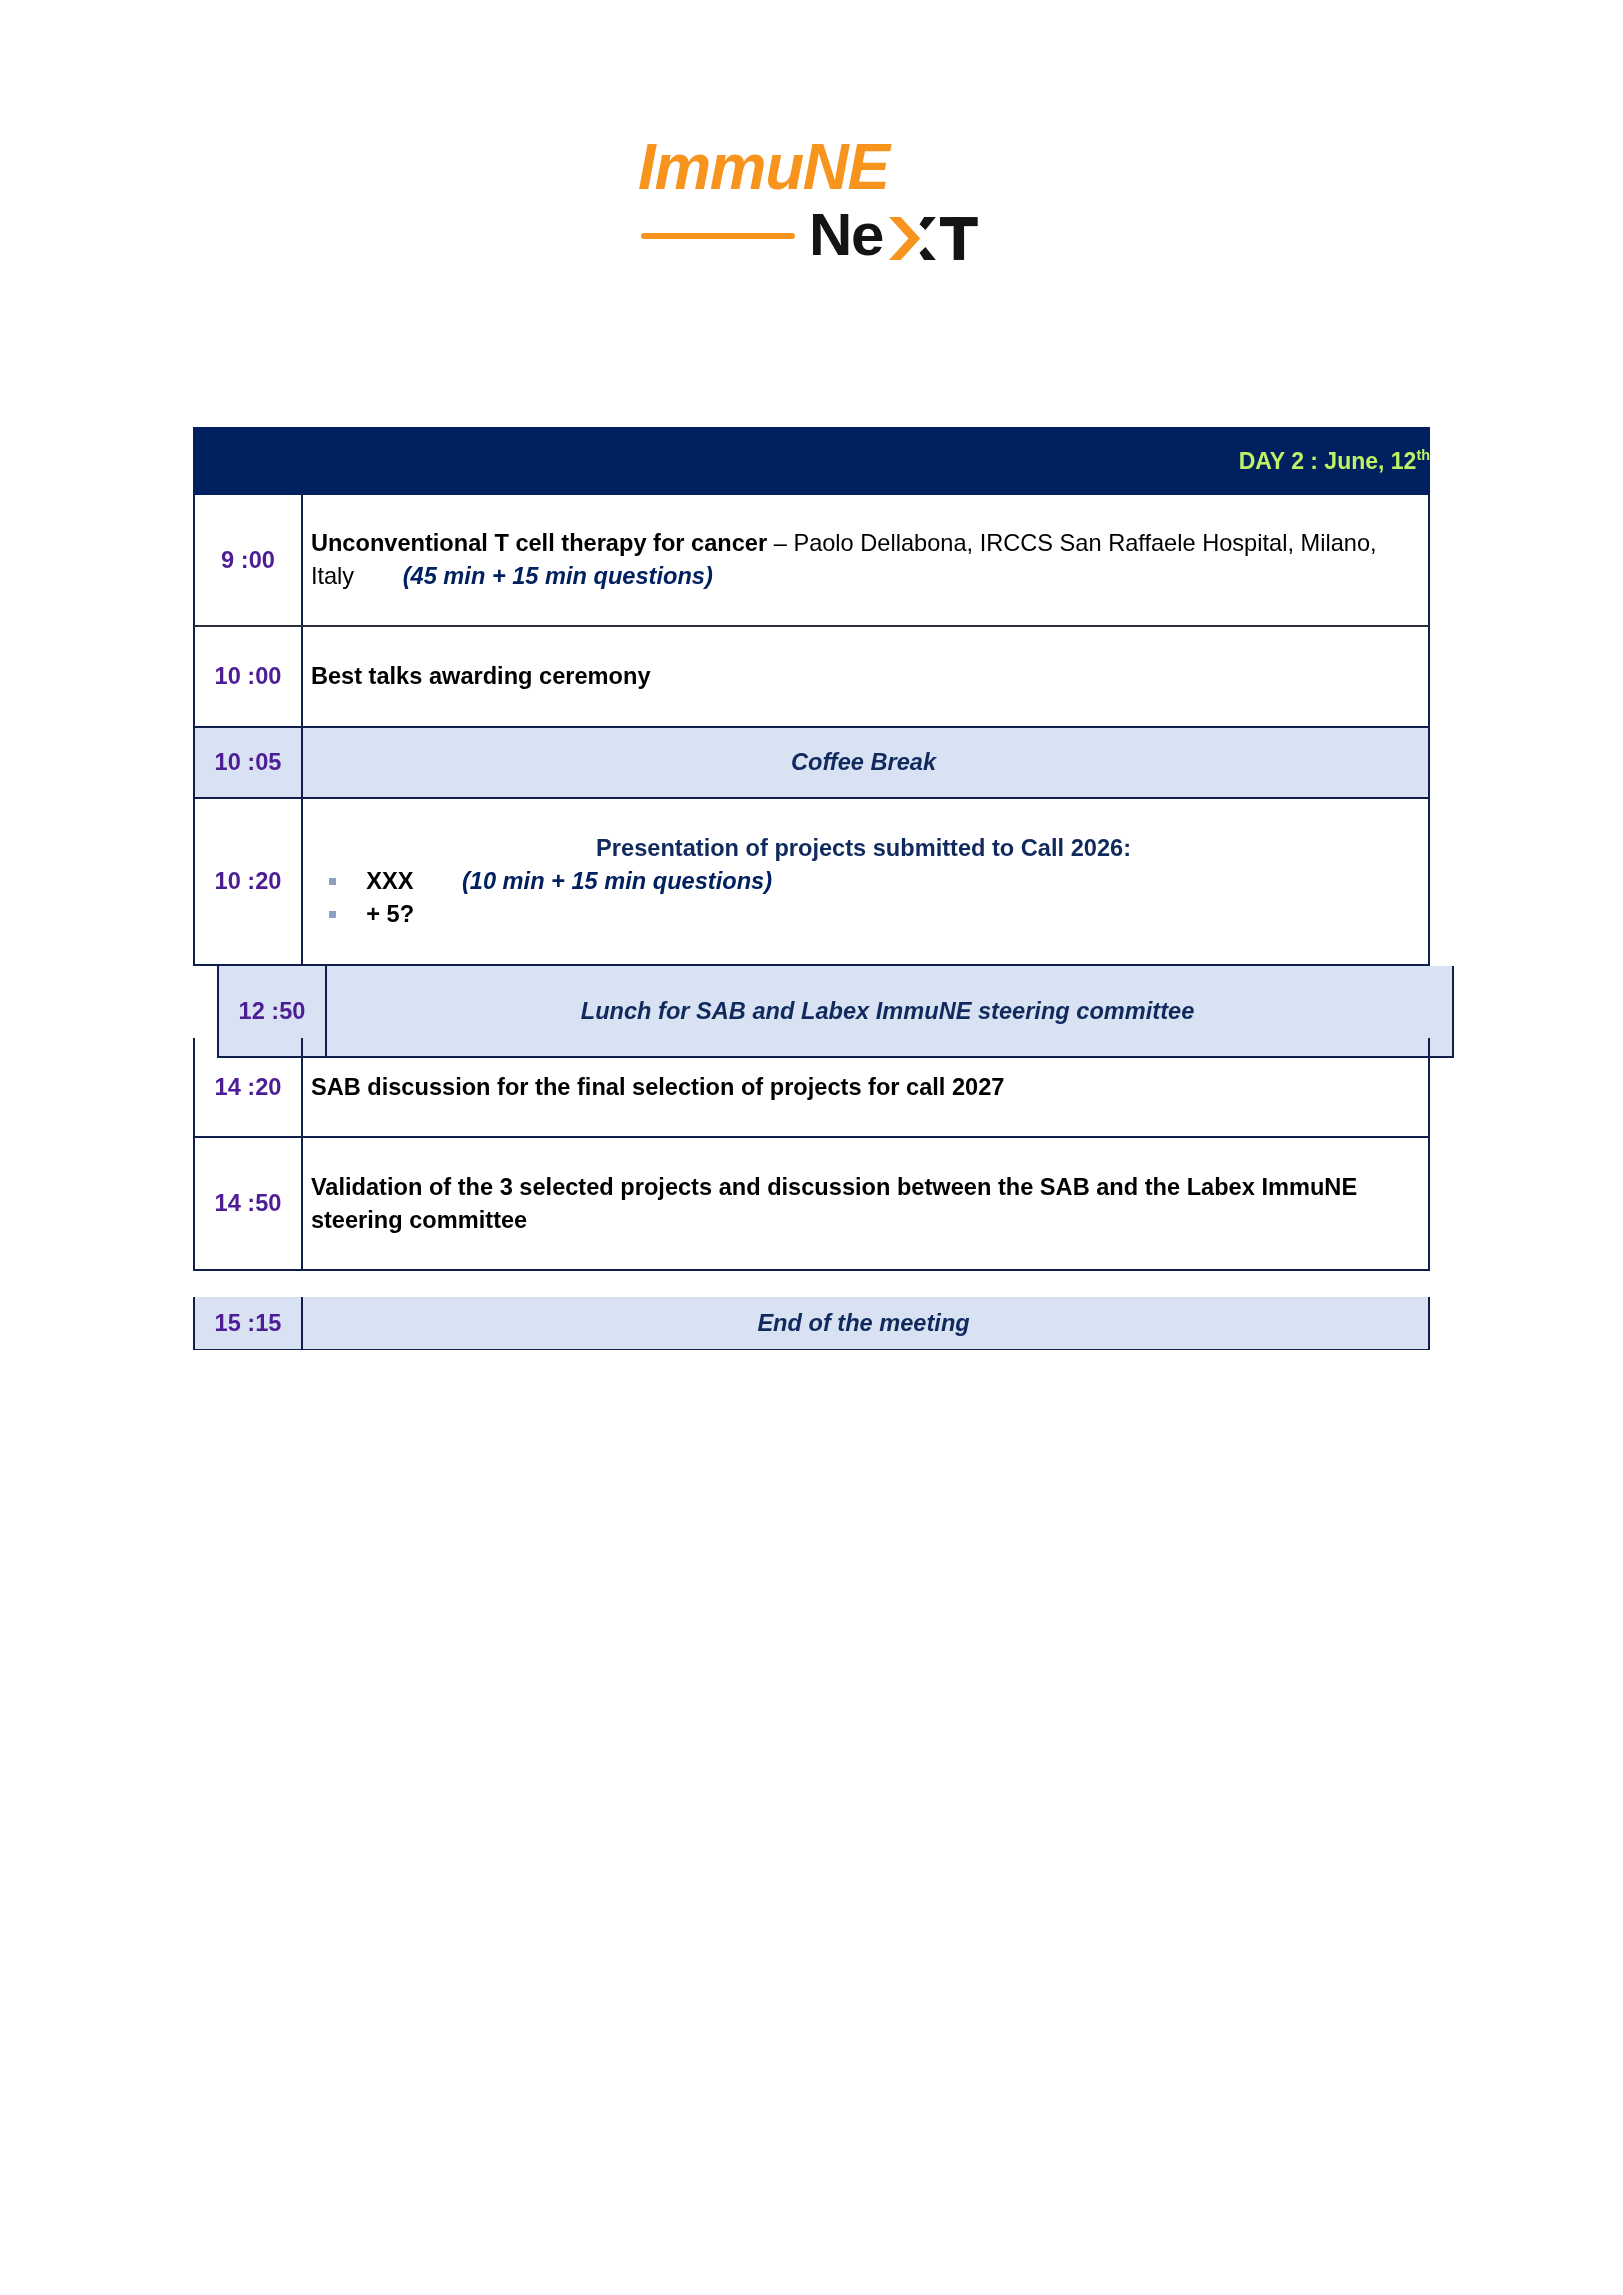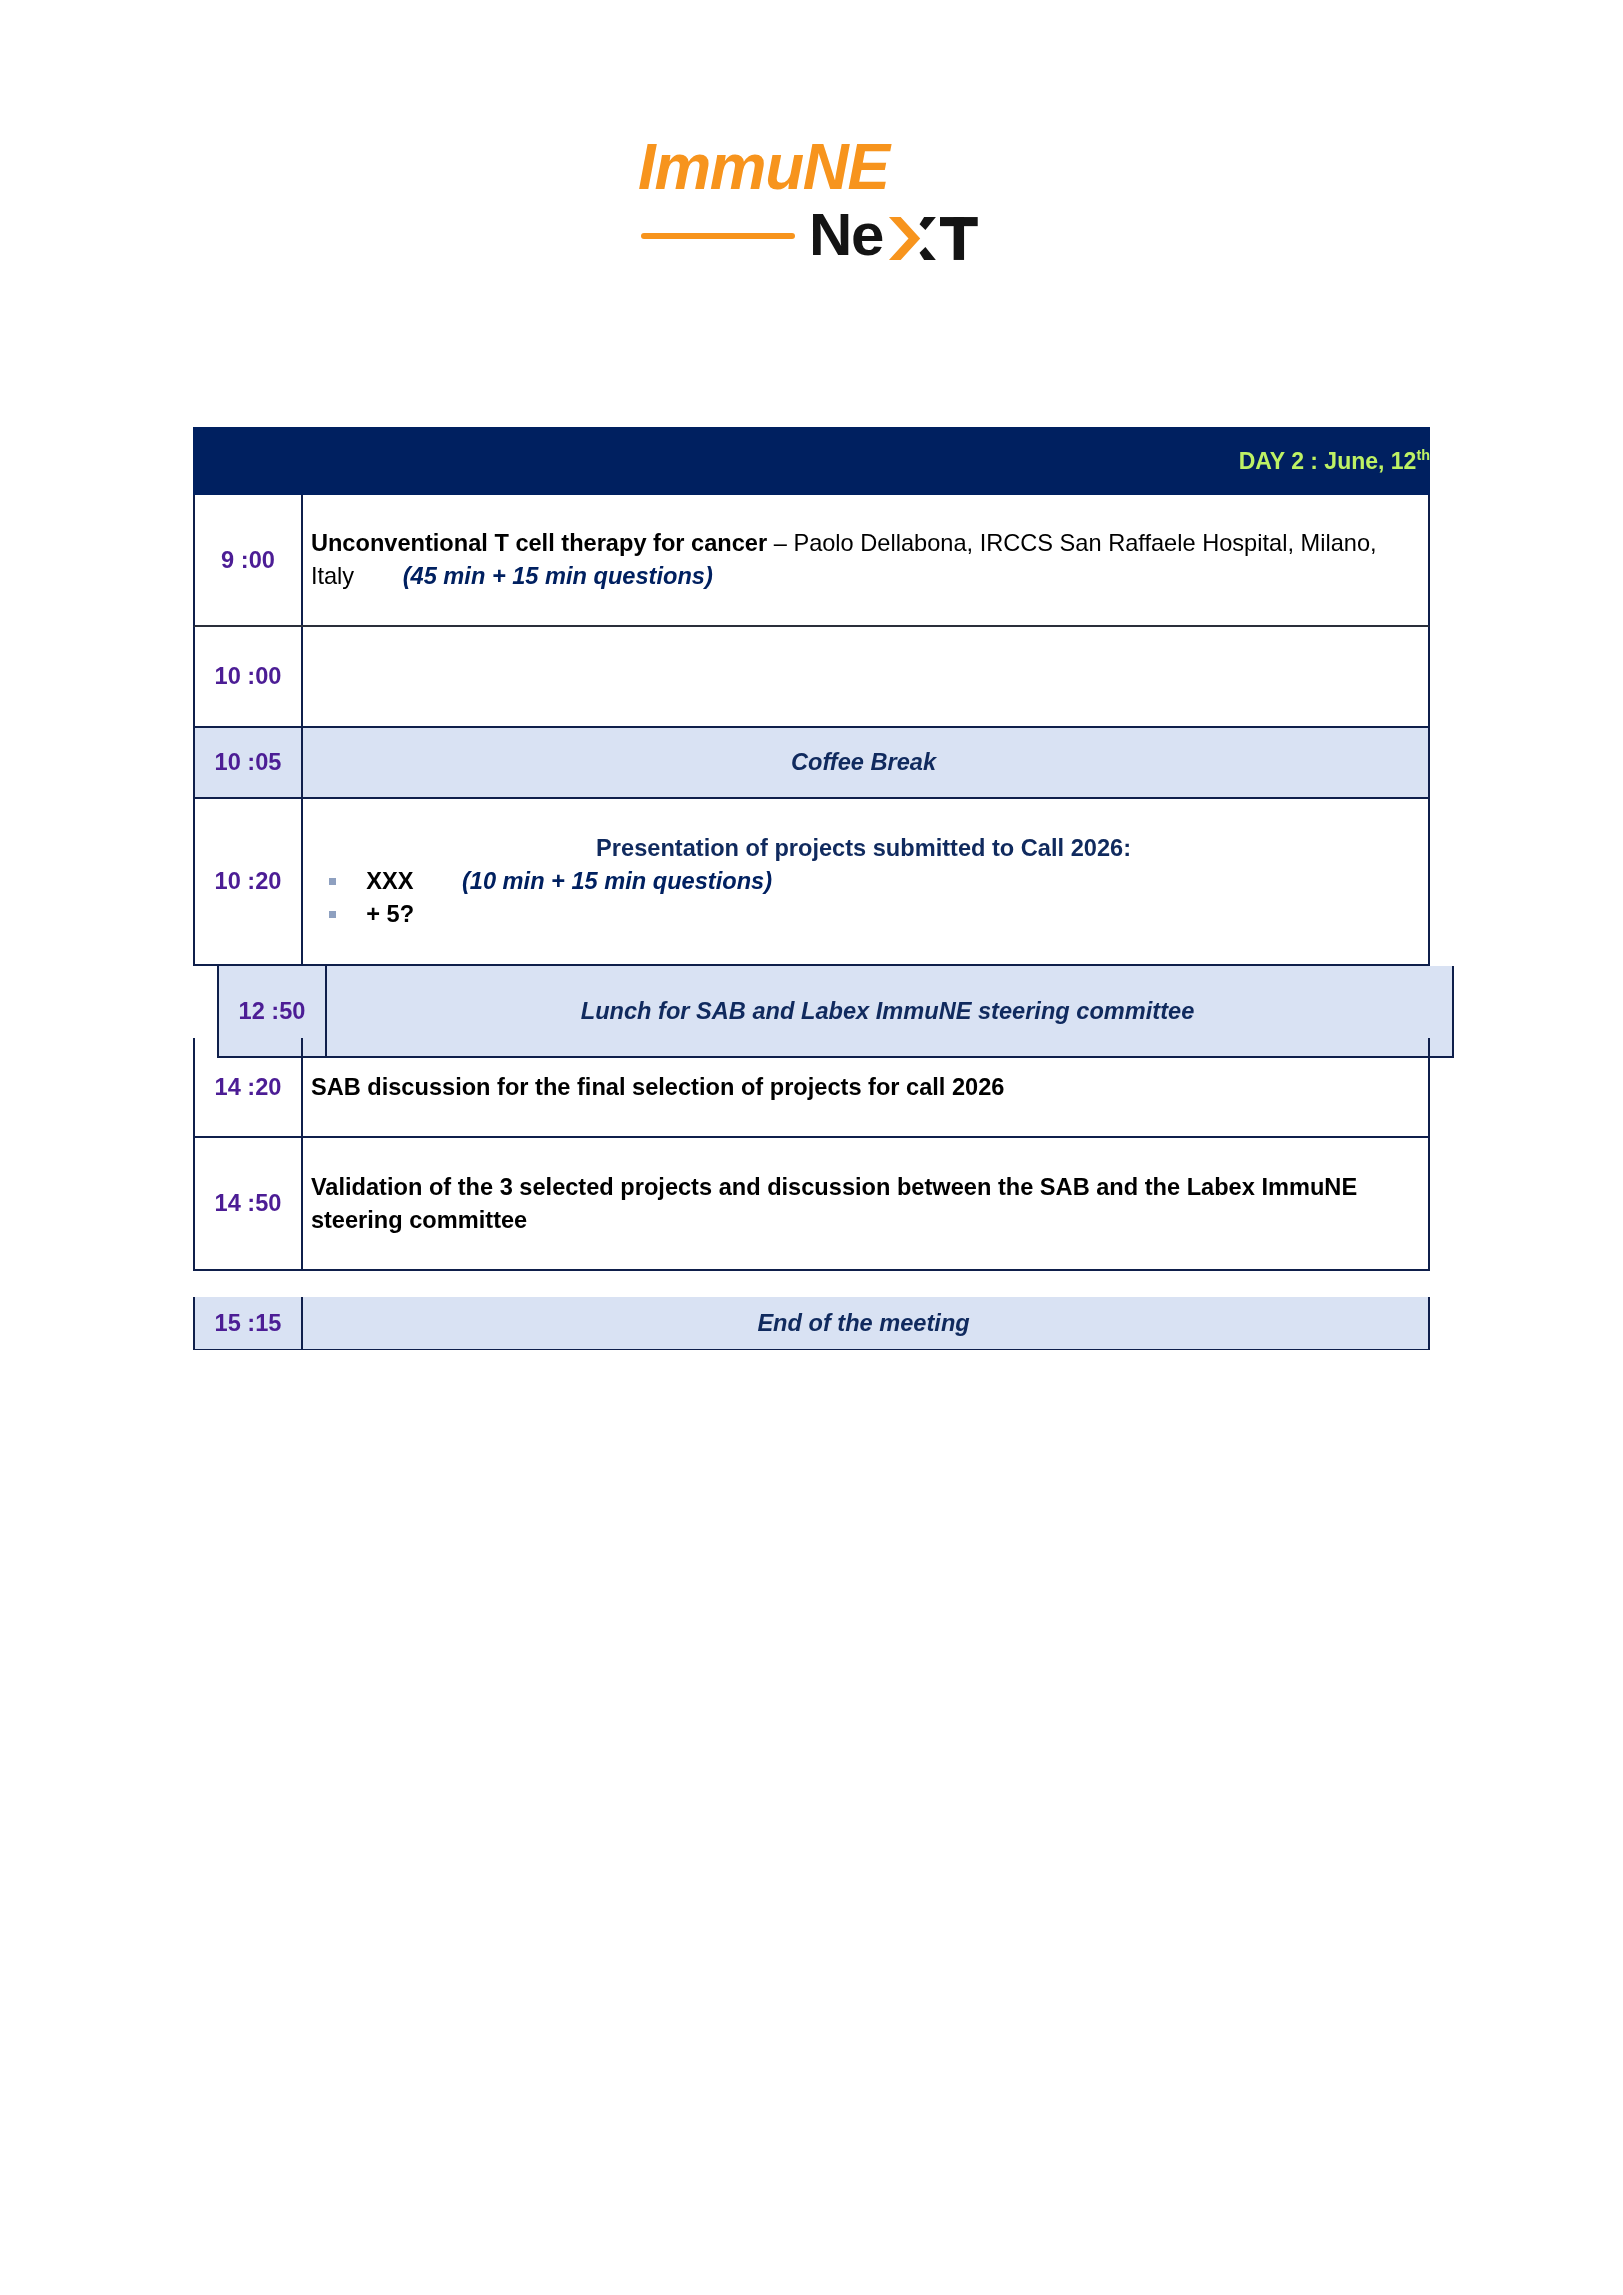--- a/index.html
+++ b/index.html
@@ -84,20 +84,23 @@
     <div class="time">9 :00</div>
     <div class="content">
       <div>
         <span class="b">Unconventional T cell therapy for cancer</span><span> – Paolo Dellabona, IRCCS San Raffaele Hospital, Milano, Italy </span><span class="note">(45 min + 15 min questions)</span>
       </div>
     </div>
   </div>
 
   <div class="row" style="top:200px; height:101px;">
     <div class="time">10 :00</div>
+    <div class="content">
+      <div class="b">Best talks awarding ceremony</div>
+    </div>
   </div>
 
   <div class="row shade" style="top:301px; height:71px;">
     <div class="time">10 :05</div>
     <div class="content center">
       <div class="navy-it">Coffee Break</div>
     </div>
   </div>
 
   <div class="row" style="top:372px; height:167px;">
@@ -120,21 +123,21 @@
   <div class="row shade" style="top:539px; height:92px;margin-left:24px;">
     <div class="time">12 :50</div>
     <div class="content center">
       <div class="navy-it">Lunch for SAB and Labex ImmuNE steering committee</div>
     </div>
   </div>
 
   <div class="row" style="top:611px; height:100px;">
     <div class="time">14 :20</div>
     <div class="content">
-      <div class="b">SAB discussion for the final selection of projects for call 2026</div>
+      <div class="b">SAB discussion for the final selection of projects for call 2027</div>
     </div>
   </div>
 
   <div class="row" style="top:711px; height:133px;">
     <div class="time">14 :50</div>
     <div class="content">
       <div class="b">Validation of the 3 selected projects and discussion between the SAB and the Labex ImmuNE steering committee</div>
     </div>
   </div>
 

